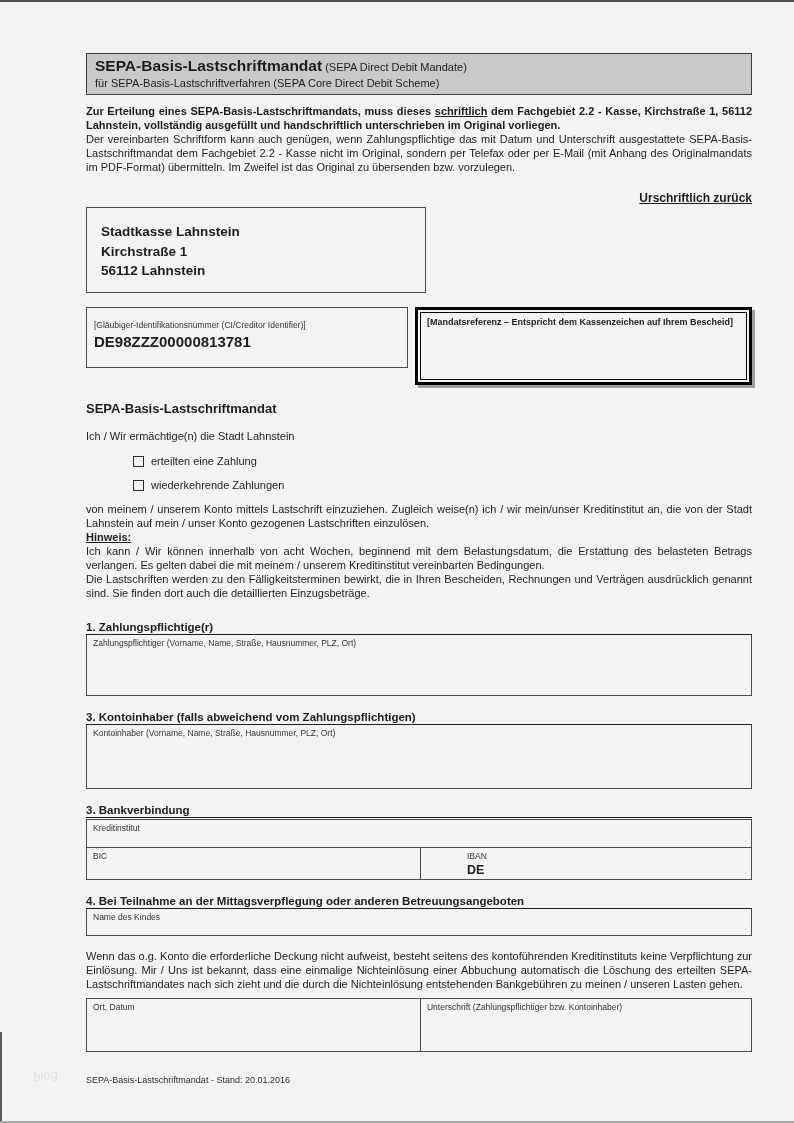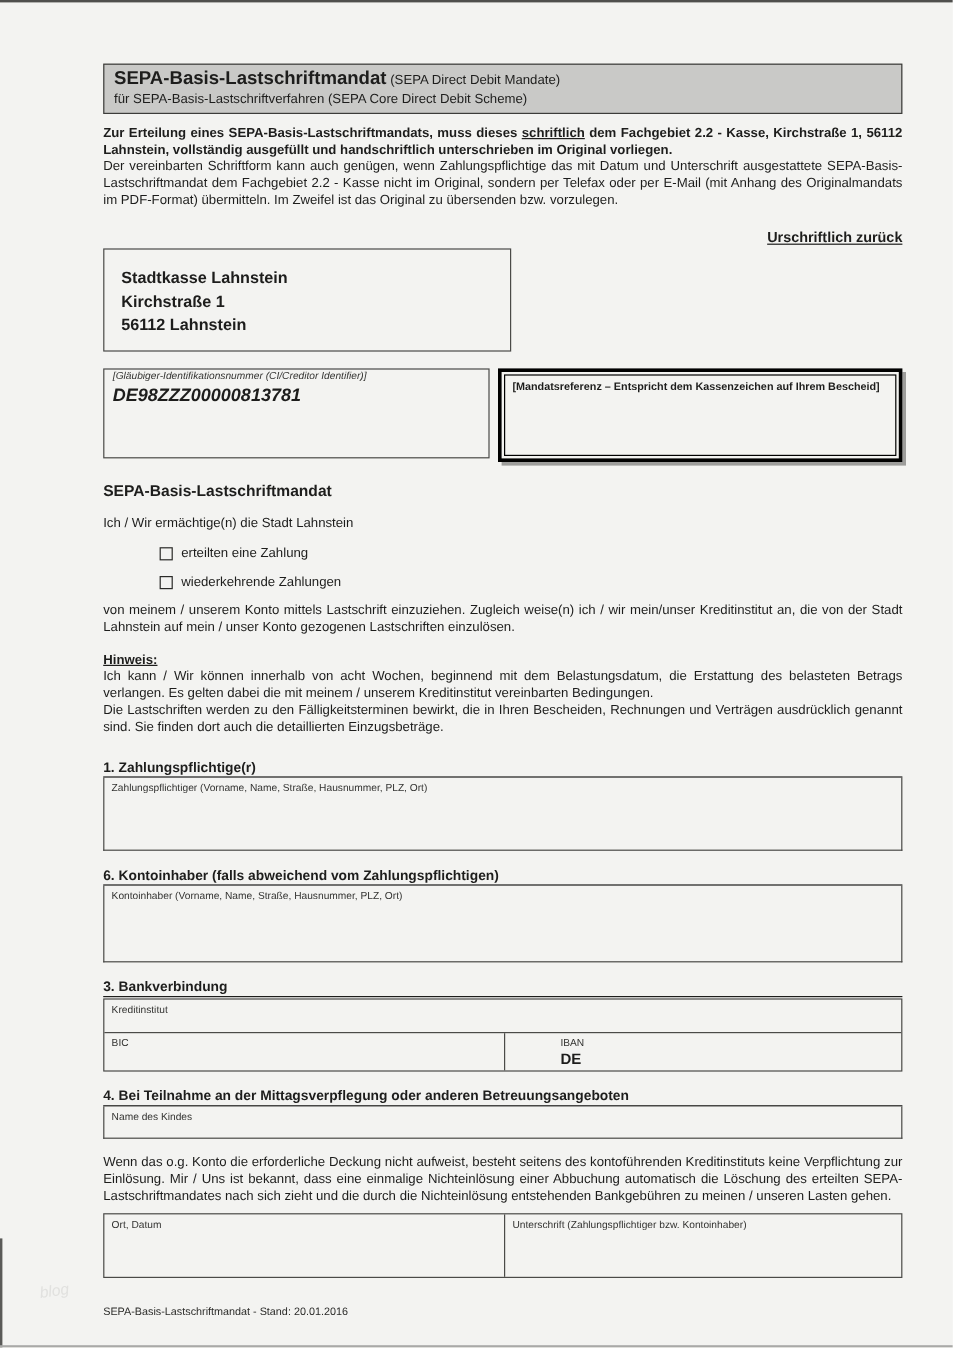--- a/index.html
+++ b/index.html
@@ -46,23 +46,22 @@
     border: 1px solid #4a4a48;
     box-sizing: border-box;
     padding: 14px 0 0 14px;
   }
   .address-line { font-size: 13.5px; font-weight: bold; line-height: 19.5px; }
 
   .id-row { margin-top: 14px; display: flex; align-items: stretch; }
   .creditor-box {
     width: 322px; box-sizing: border-box;
     border: 1px solid #4a4a48;
-    padding: 0 7px;
-    height: 75px;
-    font-style: italic;
+    padding: 12px 7px;
+    height: 61px;
   }
   .small-label { font-size: 8.5px; color: #333331; line-height: 11px; }
   .creditor-value { font-size: 15px; font-weight: bold; margin-top: 2px; }
   .mandate-ref-outer {
     flex: 1; margin-left: 7px;
     border: 3px solid #000;
     padding: 2px;
     box-sizing: border-box;
     height: 78px;
     box-shadow: 3px 3px 0 #9d9d9b;
@@ -83,21 +82,21 @@
   .checkbox {
     display: inline-block;
     width: 9px; height: 9px;
     border: 1.4px solid #2a2a28;
     margin-right: 7px;
     background: transparent;
   }
 
   .continuation { margin-top: 11px; }
 
-  .notice-block { margin-top: 13px; }
+  .notice-block { }
   .notice-label { font-size: 11px; font-weight: bold; text-decoration: underline; line-height: 14px; }
 
   .section { margin-top: 0; }
   .section-heading {
     font-size: 11.5px; font-weight: bold;
     border-bottom: 1.5px solid #1d1d1c;
     padding-bottom: 1px;
   }
   .field-box {
     border: 1.2px solid #4a4a48;
@@ -200,21 +199,21 @@
 
     <div class="section mt-sec1">
       <div class="section-heading">1. Zahlungspflichtige(r)</div>
       <div class="field-box h-payer">
         <div class="small-label">Zahlungspflichtiger (Vorname, Name, Straße, Hausnummer, PLZ, Ort)</div>
         <div></div>
       </div>
     </div>
 
     <div class="section mt-sec">
-      <div class="section-heading">6. Kontoinhaber (falls abweichend vom Zahlungspflichtigen)</div>
+      <div class="section-heading">3. Kontoinhaber (falls abweichend vom Zahlungspflichtigen)</div>
       <div class="field-box h-holder">
         <div class="small-label">Kontoinhaber (Vorname, Name, Straße, Hausnummer, PLZ, Ort)</div>
         <div></div>
       </div>
     </div>
 
     <div class="section mt-sec">
       <div class="section-heading">3. Bankverbindung</div>
       <div class="bank-table">
         <div class="bank-row-1">

